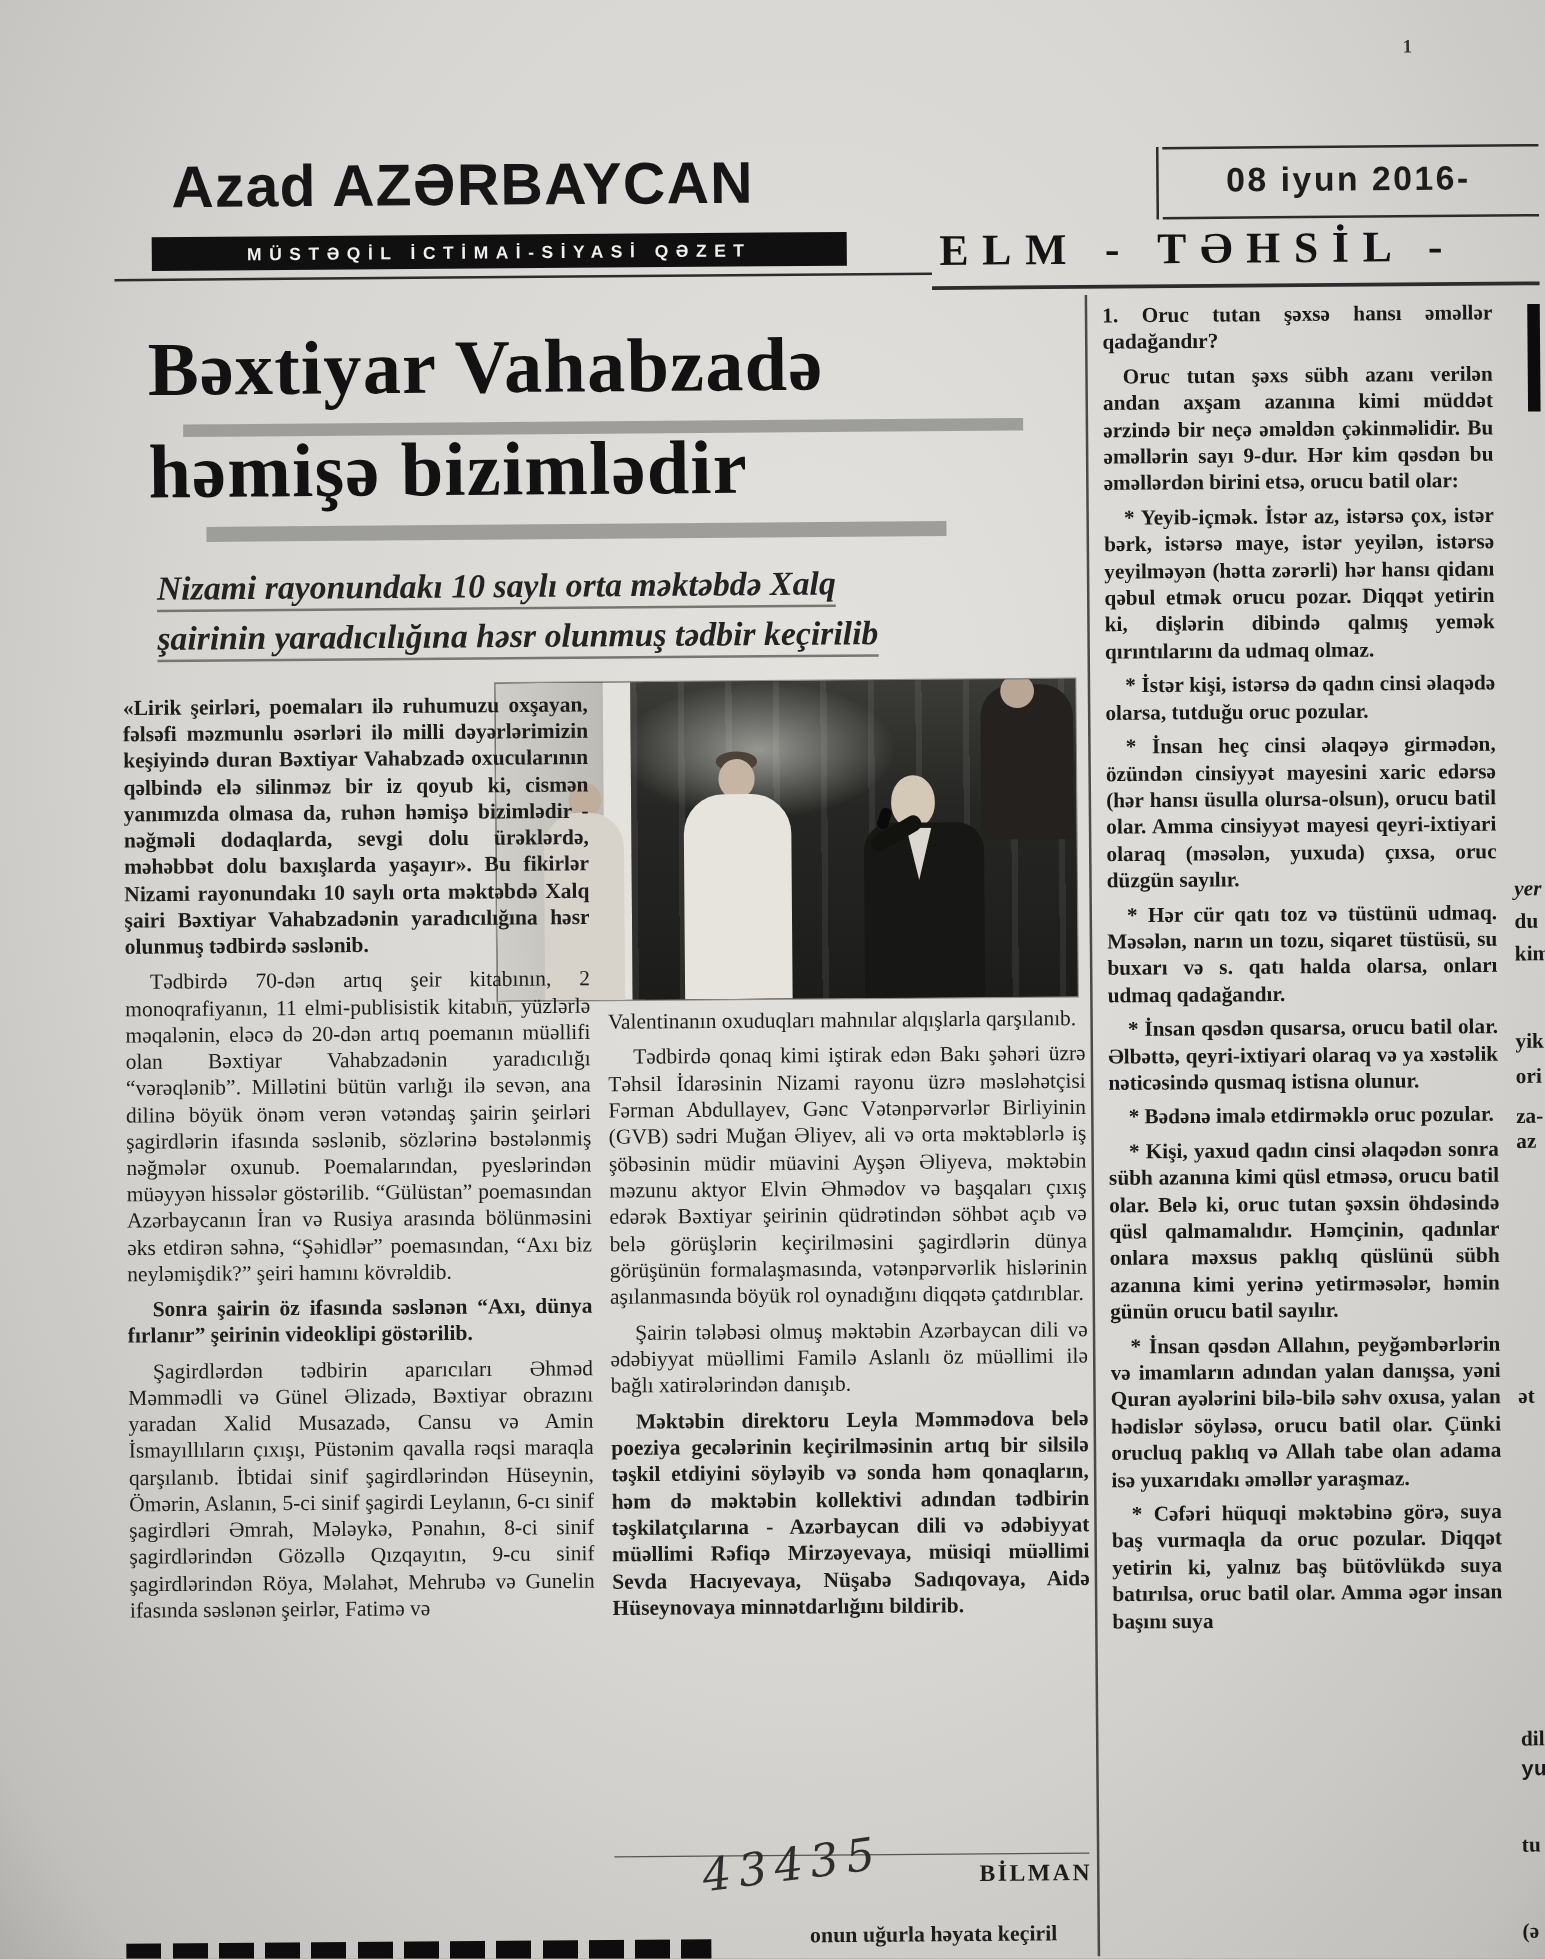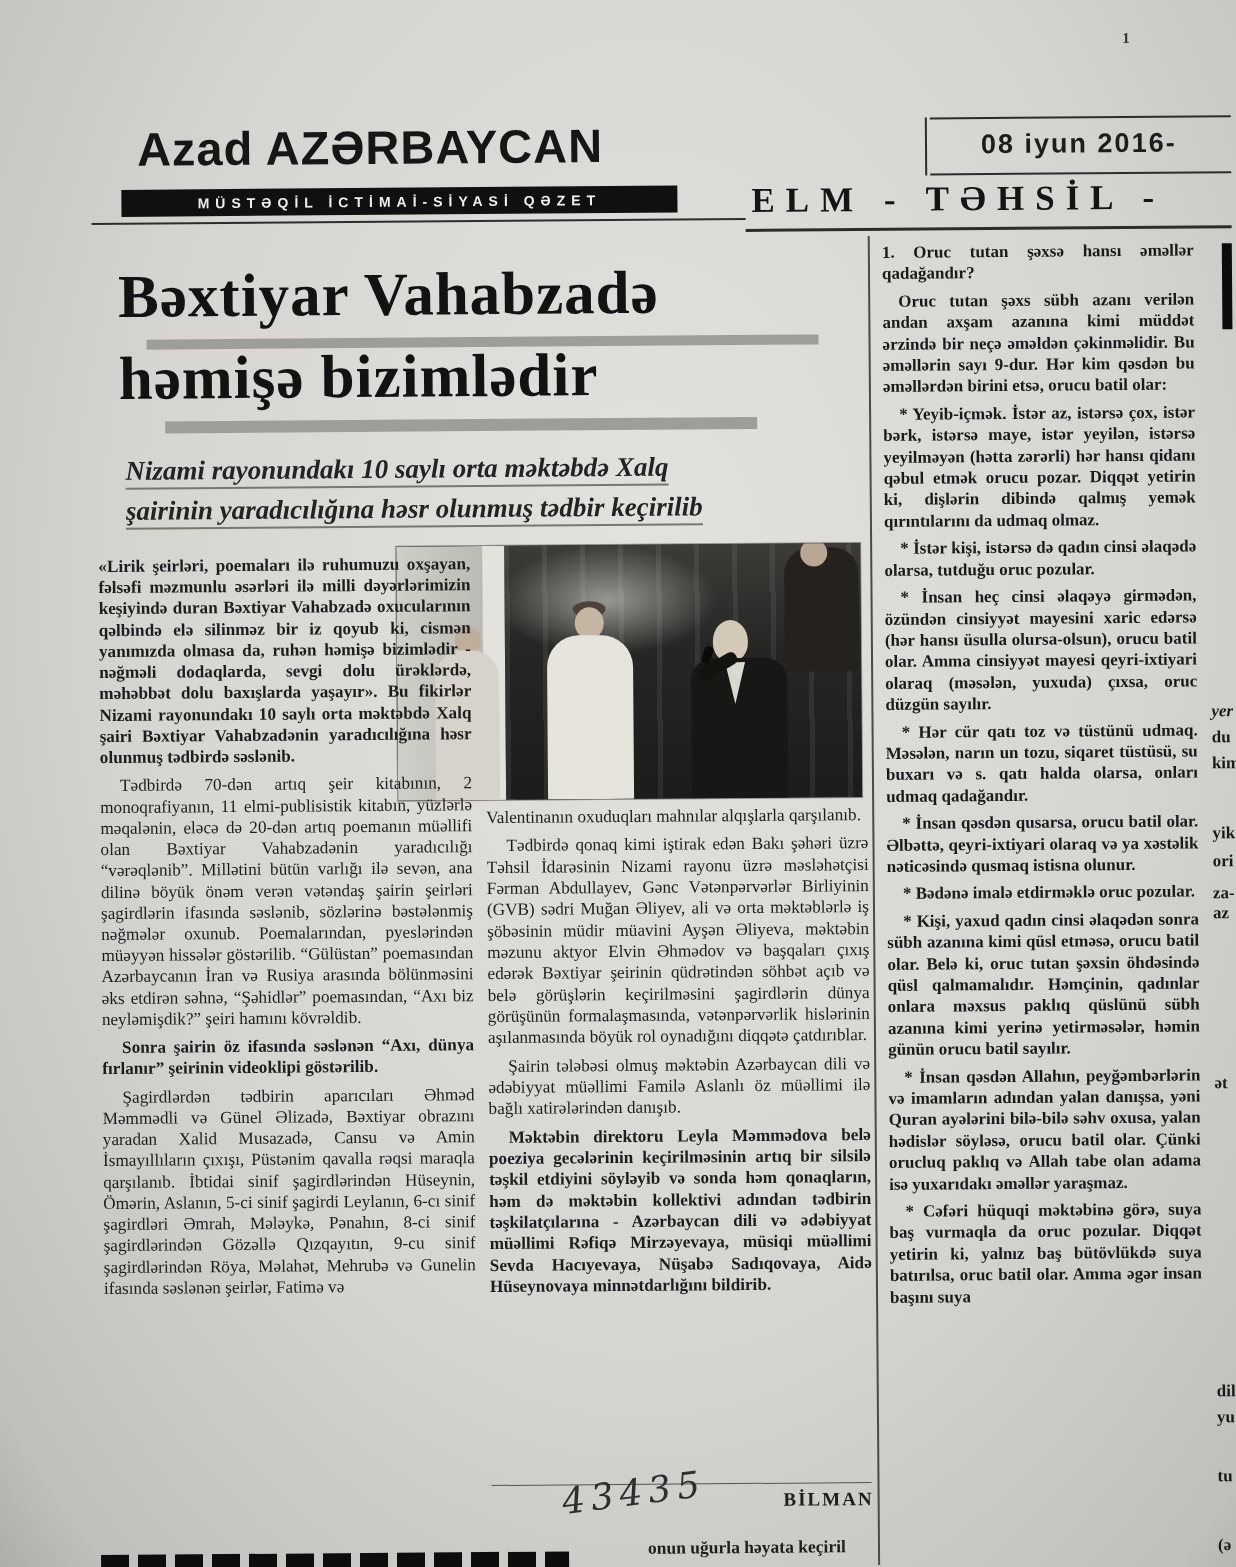--- a/index.html
+++ b/index.html
@@ -149,23 +149,23 @@
       <p>* Cəfəri hüquqi məktəbinə görə, suya baş vurmaqla da oruc pozular. Diqqət yetirin ki, yalnız baş bütövlükdə suya batırılsa, oruc batil olar. Amma əgər insan başını suya</p>
     </div>
 
     <span class="frag" style="top:706px;font-style:italic;">yer</span>
     <span class="frag" style="top:732px;">du</span>
     <span class="frag" style="top:758px;">kim</span>
     <span class="frag" style="top:828px;">yik</span>
     <span class="frag" style="top:856px;">ori</span>
     <span class="frag" style="top:888px;">za-</span>
     <span class="frag" style="top:908px;">az</span>
-    <span class="frag" style="top:1078px;">ət</span>
+    <span class="frag" style="top:1112px;">ət</span>
     <span class="frag" style="top:1386px;">dil</span>
-    <span class="frag" style="top:1412px;">yu</span>
+    <span class="frag" style="top:1412px;font-family:Liberation Mono, monospace;">yu</span>
     <span class="frag" style="top:1471px;">tu</span>
     <span class="frag" style="top:1540px;">(ə</span>
 
     <div class="abs next-headline"></div>
     <div class="abs bottom-frag">onun uğurla həyata keçiril</div>
 
   </div>
 </div>
 
 </body></html>

